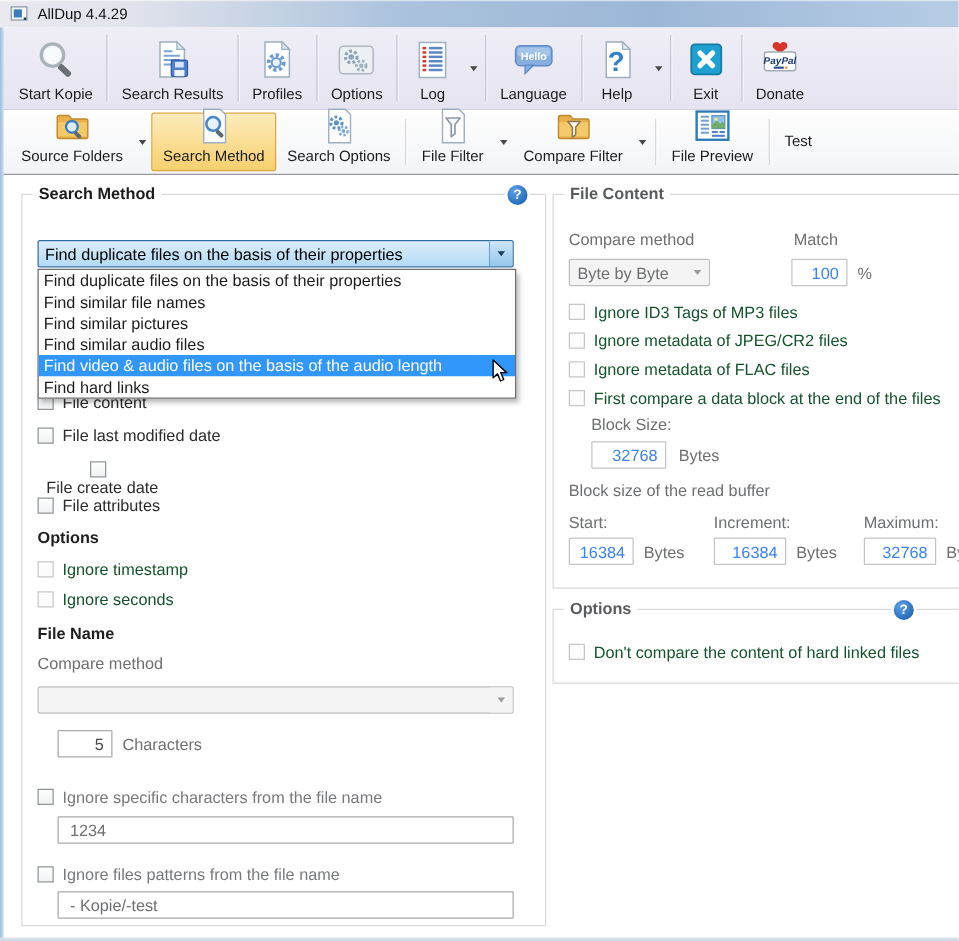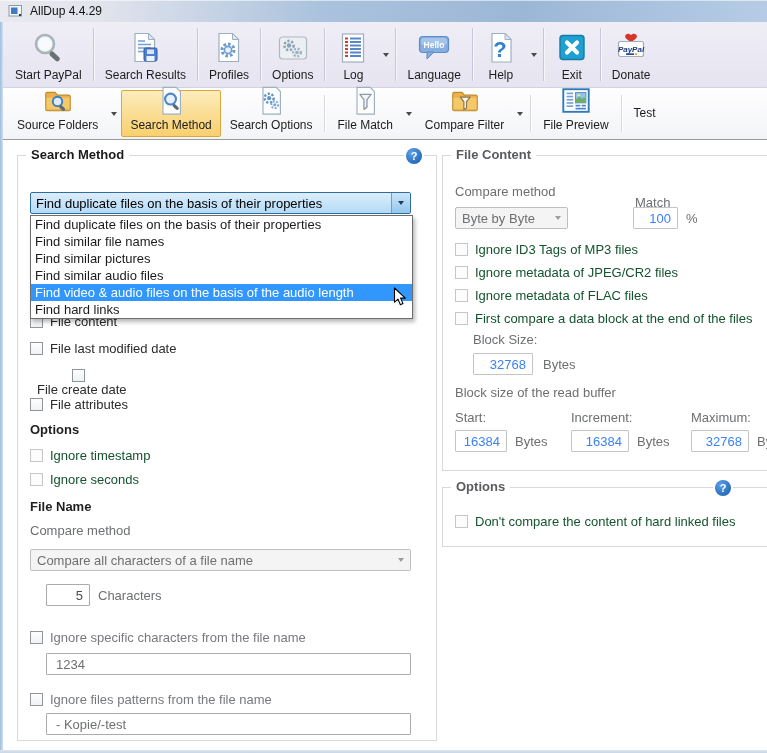--- a/index.html
+++ b/index.html
@@ -138,21 +138,21 @@
 <div class="toolbar1">
 
   <div class="tb1-btn">
     <span class="tb1-icon">
       <svg viewBox="0 0 34 34" width="34" height="34">
         <circle cx="14" cy="13" r="9" fill="#eef3f6" stroke="#a9b4ba" stroke-width="2.6"></circle>
         <circle cx="14" cy="13" r="6.5" fill="#f8fbfd"></circle>
         <rect x="21" y="19.5" width="12" height="5" rx="2.2" transform="rotate(43 21 19.5)" fill="#6b7074"></rect>
       </svg>
     </span>
-    <span class="tb1-label">Start PayPal</span>
+    <span class="tb1-label">Start Kopie</span>
   </div>
   <span class="sep1"></span>
 
   <div class="tb1-btn">
     <span class="tb1-icon">
       <svg viewBox="0 0 34 34" width="34" height="34">
         <path d="M7 2.5 h13.5 l6 6 V30.5 H7 Z" fill="#fff" stroke="#9db0c0" stroke-width="1.2"></path>
         <path d="M20.5 2.5 l6 6 h-6 Z" fill="#dde8f1" stroke="#9db0c0" stroke-width="1"></path>
         <g stroke="#7aa3d4" stroke-width="1.6">
           <line x1="10" y1="10" x2="17" y2="10"></line>
@@ -320,21 +320,21 @@
   </div>
   <span class="sep2"></span>
 
   <div class="tb2-btn">
     <span class="tb2-icon">
       <svg viewBox="0 0 34 34" width="32" height="32">
         <path d="M8.5 2.5 h14 l4.5 4.5 V31 H8.5 Z" fill="#fdfdfe" stroke="#9db0c0" stroke-width="1.2"></path>
         <path d="M11.5 10 h12 l-4.4 5.5 v8 l-3.2 2.4 v-10.4 Z" fill="#f3f6f9" stroke="#8d9aa6" stroke-width="1.4" stroke-linejoin="round"></path>
       </svg>
     </span>
-    <span class="tb2-label">File Match</span>
+    <span class="tb2-label">File Filter</span>
   </div>
   <span class="dd-arrow">
       <span class="tri"></span>
     </span>
 
   <div class="tb2-btn">
     <span class="tb2-icon">
       <svg viewBox="0 0 34 34" width="32" height="32">
         <path d="M4 9.5 c0-1 .7-1.7 1.6-1.7 h8.2 l2.6 3 h12 c.9 0 1.6.7 1.6 1.6 v13.4 c0 .9-.7 1.6-1.6 1.6 H5.6 c-.9 0-1.6-.7-1.6-1.6 Z" fill="#e9b04c" stroke="#c08a2c" stroke-width="1.2"></path>
         <path d="M4.8 13.5 h24.4 v12.2 H4.8 Z" fill="#f4c969"></path>
@@ -435,21 +435,20 @@
     </div>
 
     <div class="row" style="left:12px;top:343px;">
       <span class="heading">File Name</span>
     </div>
     <div class="row" style="left:12px;top:367px;">
       <span class="sublabel">Compare method</span>
     </div>
 
     <div class="combo combo-dis" style="left:12px;top:393px;width:381px;">
-      <span class="combo-text">Compare all characters of a file name</span>
       <span class="combo-btn">
           <span class="tri"></span>
         </span>
     </div>
 
     <input class="tinput num" style="left: 28px; top: 428px; width: 44px;" value="5">
     <span class="after-label" style="left:80px;top:432px;">Characters</span>
 
     <div class="row" style="left:12px;top:474px;">
       <span class="cb"></span>
@@ -463,21 +462,21 @@
     </div>
     <input class="tinput txt" style="left: 28px; top: 557px; width: 365px;" value="- Kopie/-test">
   </div>
 
   <div class="groupbox" style="left:442px;top:14px;width:345px;height:316px;">
     <span class="group-title gray">File Content</span>
 
     <div class="row" style="left:12px;top:28px;">
       <span class="sublabel">Compare method</span>
     </div>
-    <div class="row" style="left:192px;top:28px;margin-top:11px;">
+    <div class="row" style="left:192px;top:28px;">
       <span class="sublabel">Match</span>
     </div>
 
     <div class="combo combo-dis" style="left:12px;top:51px;width:113px;">
       <span class="combo-text">Byte by Byte</span>
       <span class="combo-btn">
           <span class="tri"></span>
         </span>
     </div>
     <input class="tinput num dis" style="left: 190px; top: 51px; width: 45px;" value="100">

